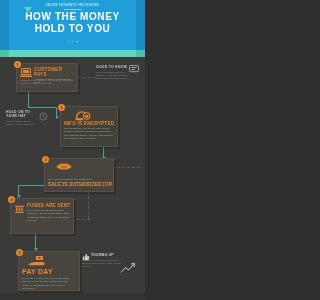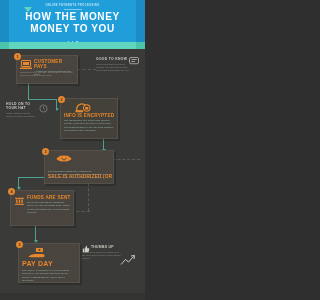--- a/index.html
+++ b/index.html
@@ -1,21 +1,21 @@
 <!DOCTYPE html>
 <html><head>
 <meta charset="utf-8">
 <style>
   html,body{margin:0;padding:0;background:#2f2f2f;}
   body{width:145px;height:300px;overflow:hidden;
        font-family:"Liberation Sans",sans-serif;}
   .page{position:relative;width:145px;height:300px;background:#3a3a38;overflow:hidden;}
 
   
-  .hdr{position:relative;height:42px;background:#1f9ed9;overflow:hidden;}
+  .hdr{position:relative;height:50px;background:#1f9ed9;overflow:hidden;}
   .hdr .side{position:absolute;top:0;bottom:0;width:9px;background:#1b8dc4;}
   .hdr .side.l{left:0;} .hdr .side.r{right:0;}
   .kicker{position:absolute;top:4px;left:0;right:0;text-align:center;
           color:#bfe6f7;font-size:2.6px;letter-spacing:.45px;font-weight:bold;}
   .kickline{position:absolute;top:8.6px;left:50%;transform:translateX(-50%);
             width:18px;height:1px;background:#7fcdec;}
   .h1{position:absolute;top:11px;left:0;right:0;text-align:center;color:#ffffff;
       font-size:10px;line-height:11.5px;font-weight:bold;letter-spacing:.6px;}
   .h1 span{display:block;}
   .dotrow{position:absolute;top:41px;left:50%;transform:translateX(-50%);
@@ -65,21 +65,21 @@
 
 <div class="page">
 
   <div class="hdr">
     <div class="side l"></div>
     <div class="side r"></div>
     <div class="kicker">ONLINE PAYMENTS PROCESSING</div>
     <div class="kickline"></div>
     <div class="h1">
       <span>HOW THE MONEY</span>
-      <span>MONEY TO YOU</span>
+      <span>HOLD TO YOU</span>
     </div>
     <div class="dotrow">
       <i></i>
       <i></i>
       <i></i>
     </div>
   </div>
 
   <div class="band">
     <div class="side l"></div>

